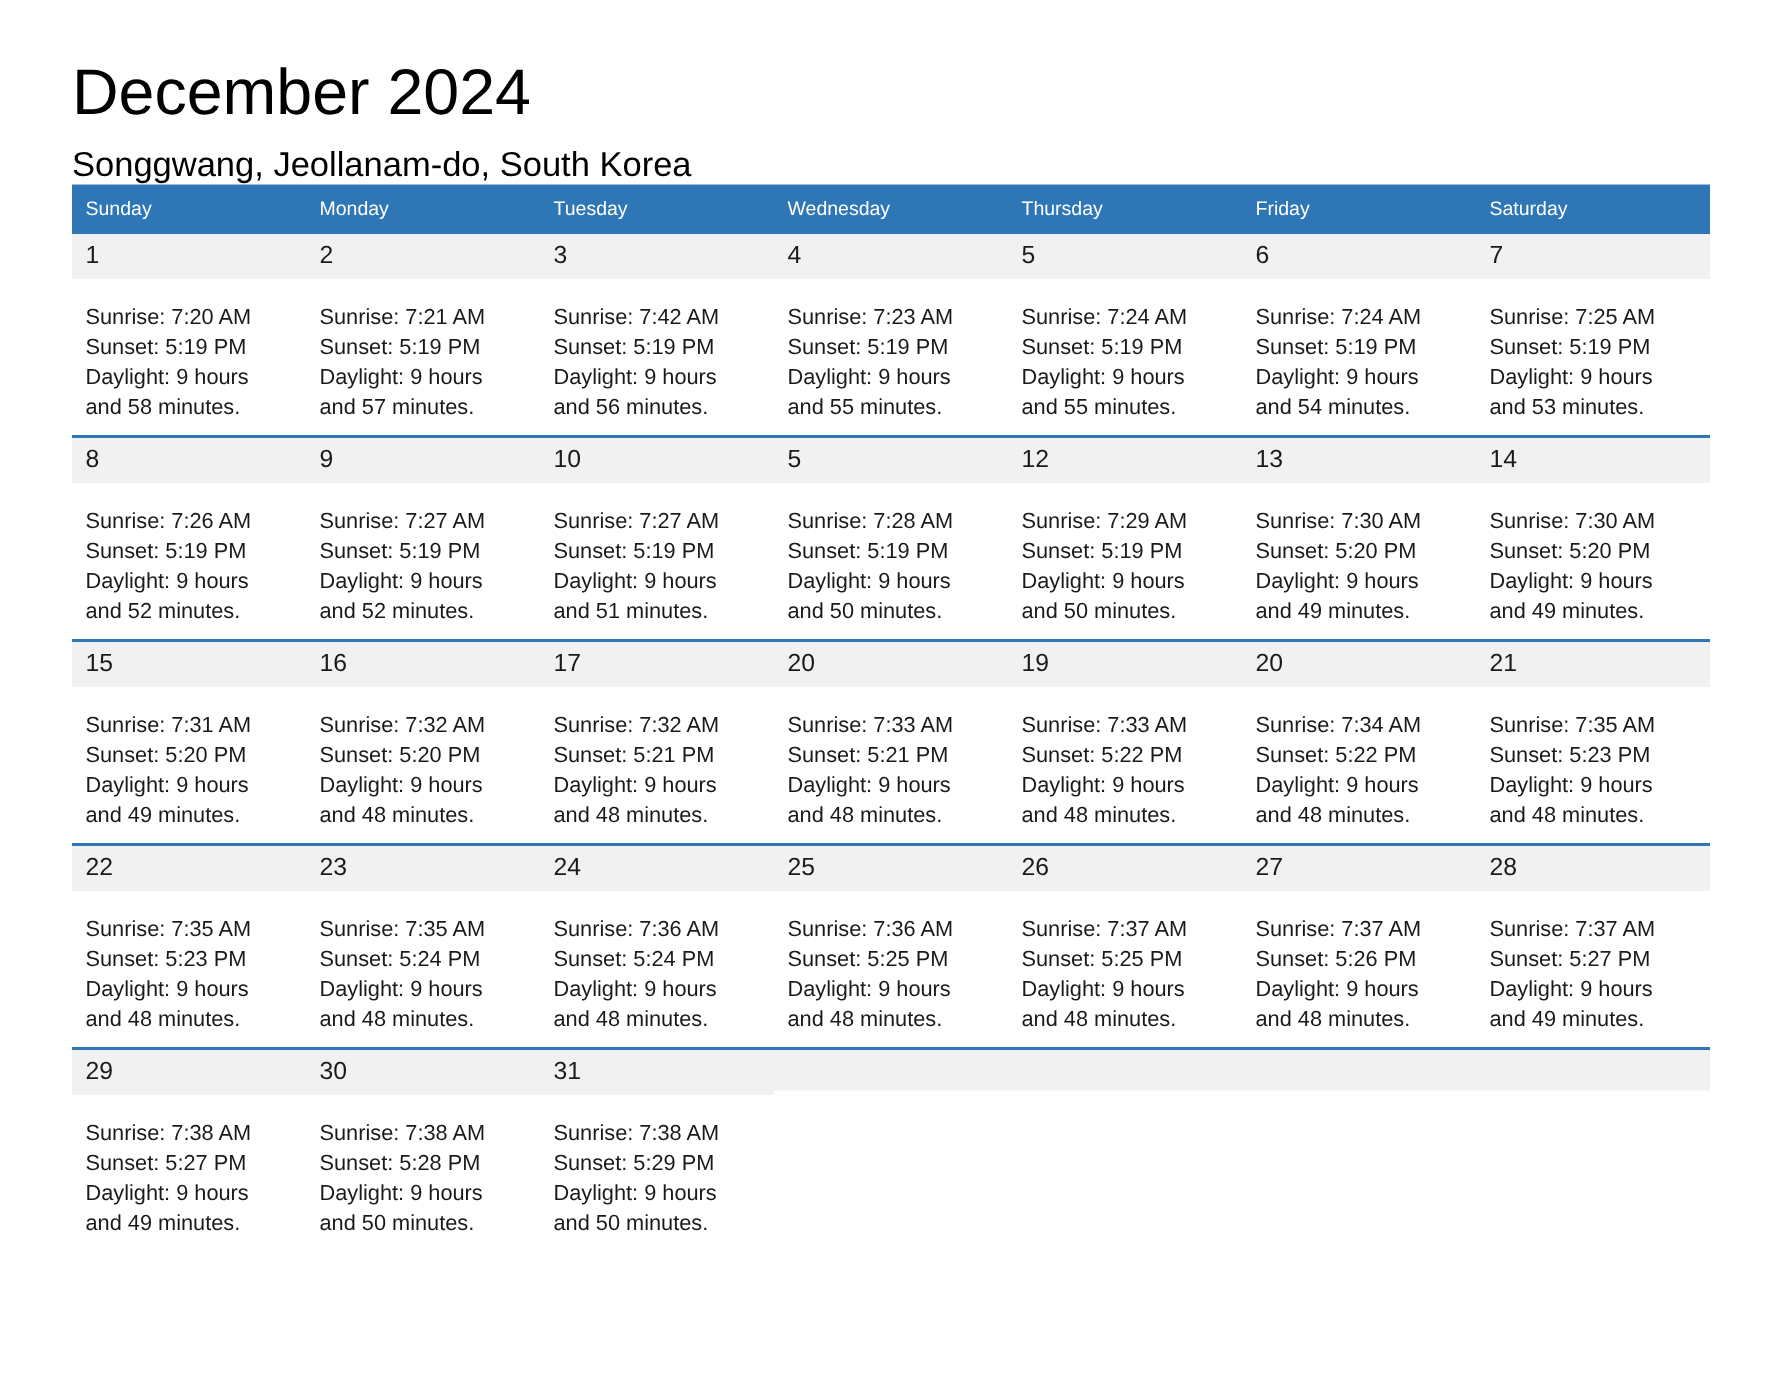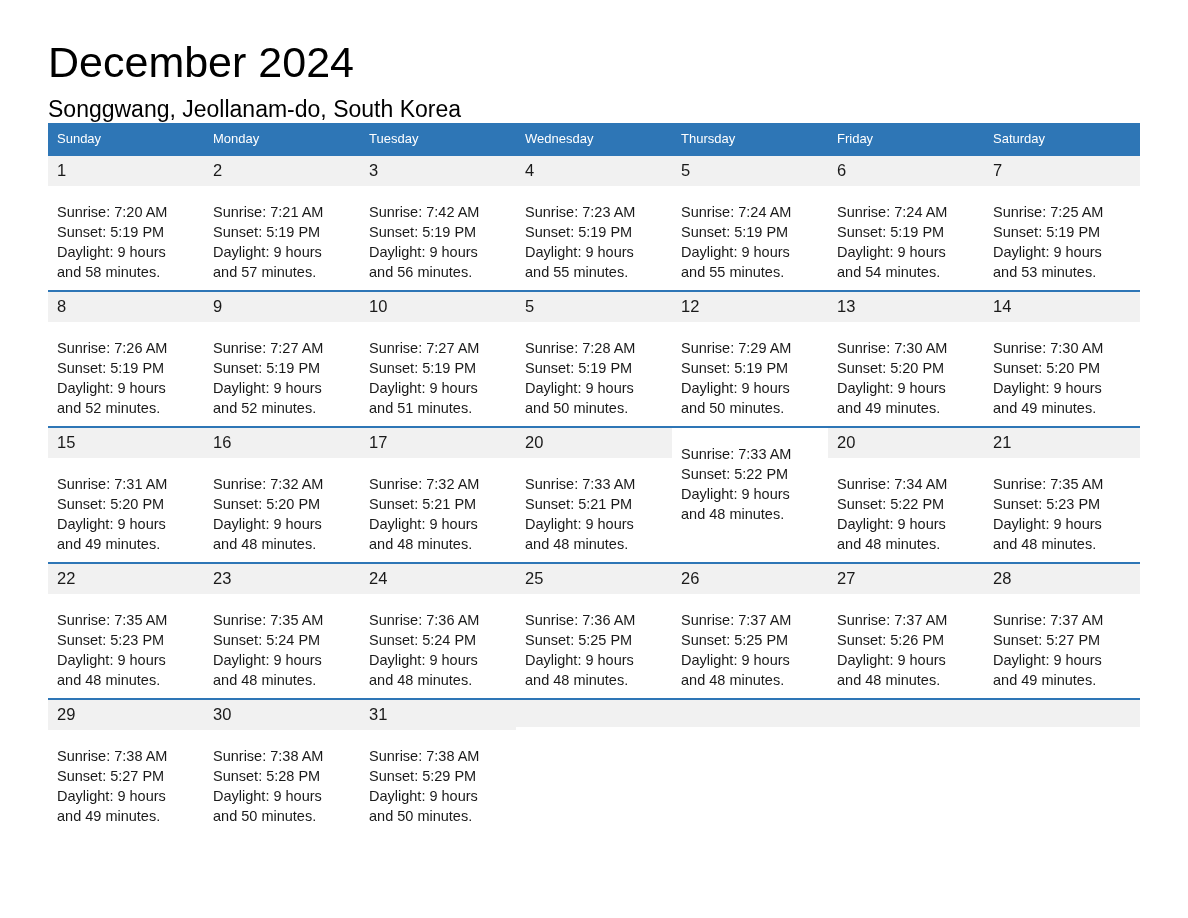--- a/index.html
+++ b/index.html
@@ -334,20 +334,21 @@
       <div class="day-cell">
         <div class="day-number">20</div>
         <div class="day-info">
           <div>Sunrise: 7:33 AM</div>
           <div>Sunset: 5:21 PM</div>
           <div>Daylight: 9 hours</div>
           <div>and 48 minutes.</div>
         </div>
       </div>
       <div class="day-cell">
+        <div class="day-number">19</div>
         <div class="day-info">
           <div>Sunrise: 7:33 AM</div>
           <div>Sunset: 5:22 PM</div>
           <div>Daylight: 9 hours</div>
           <div>and 48 minutes.</div>
         </div>
       </div>
       <div class="day-cell">
         <div class="day-number">20</div>
         <div class="day-info">

